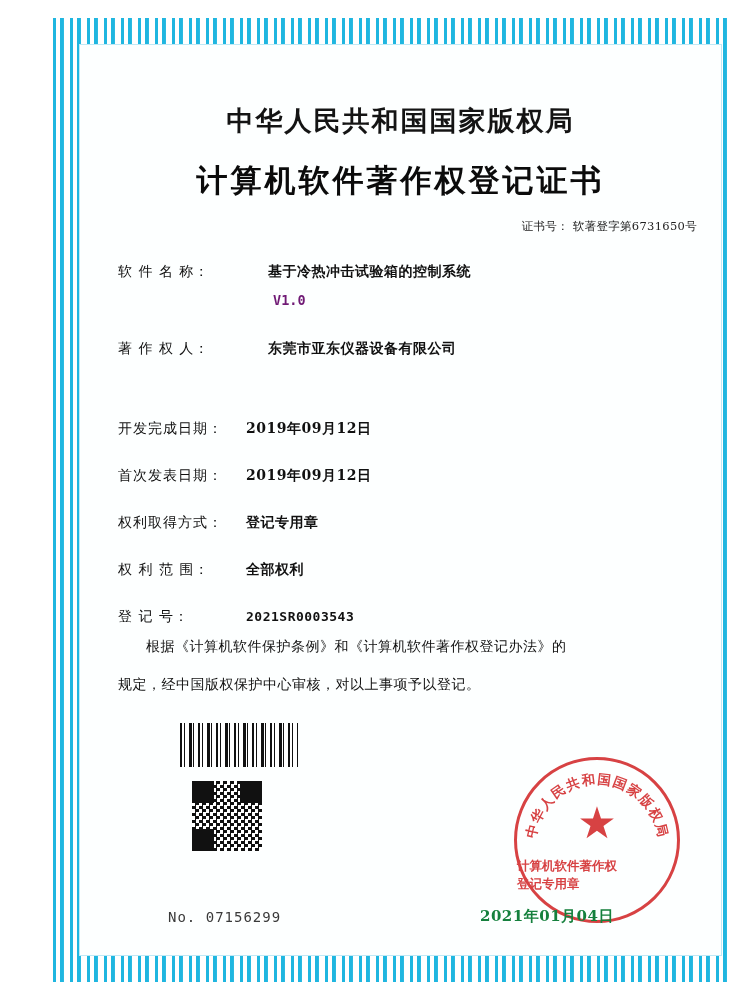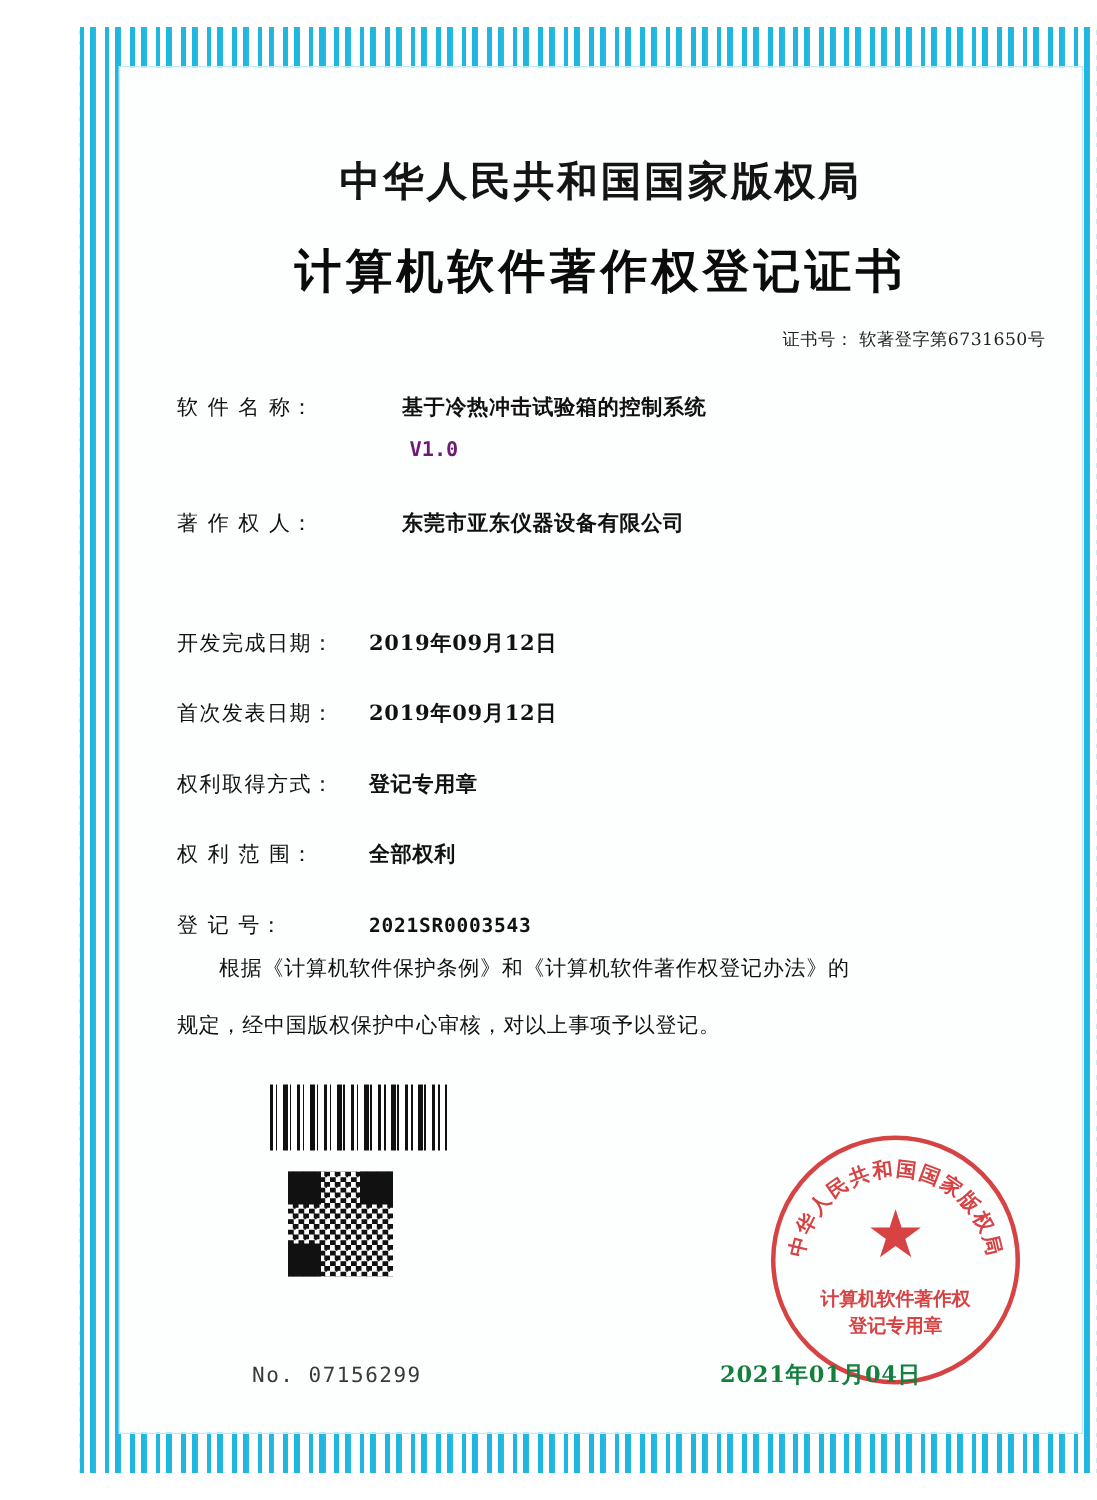--- a/index.html
+++ b/index.html
@@ -221,21 +221,20 @@
   .seal .arc text {
     font-family: "DejaVu Sans", "Liberation Sans", sans-serif;
     font-size: 13.5px;
     font-weight: 700;
     fill: #d2282a;
     letter-spacing: 1.5px;
   }
   .seal .l1, .seal .l2 {
     position: absolute;
     width: 160px;
-    text-align: center;
     font-family: "DejaVu Sans", "Liberation Sans", sans-serif;
     font-size: 12.5px;
     font-weight: 700;
     color: #d2282a;
   }
   .seal .l1 { top: 98px; }
   .seal .l2 { top: 116px; }
 
   .serial {
     position: absolute;

